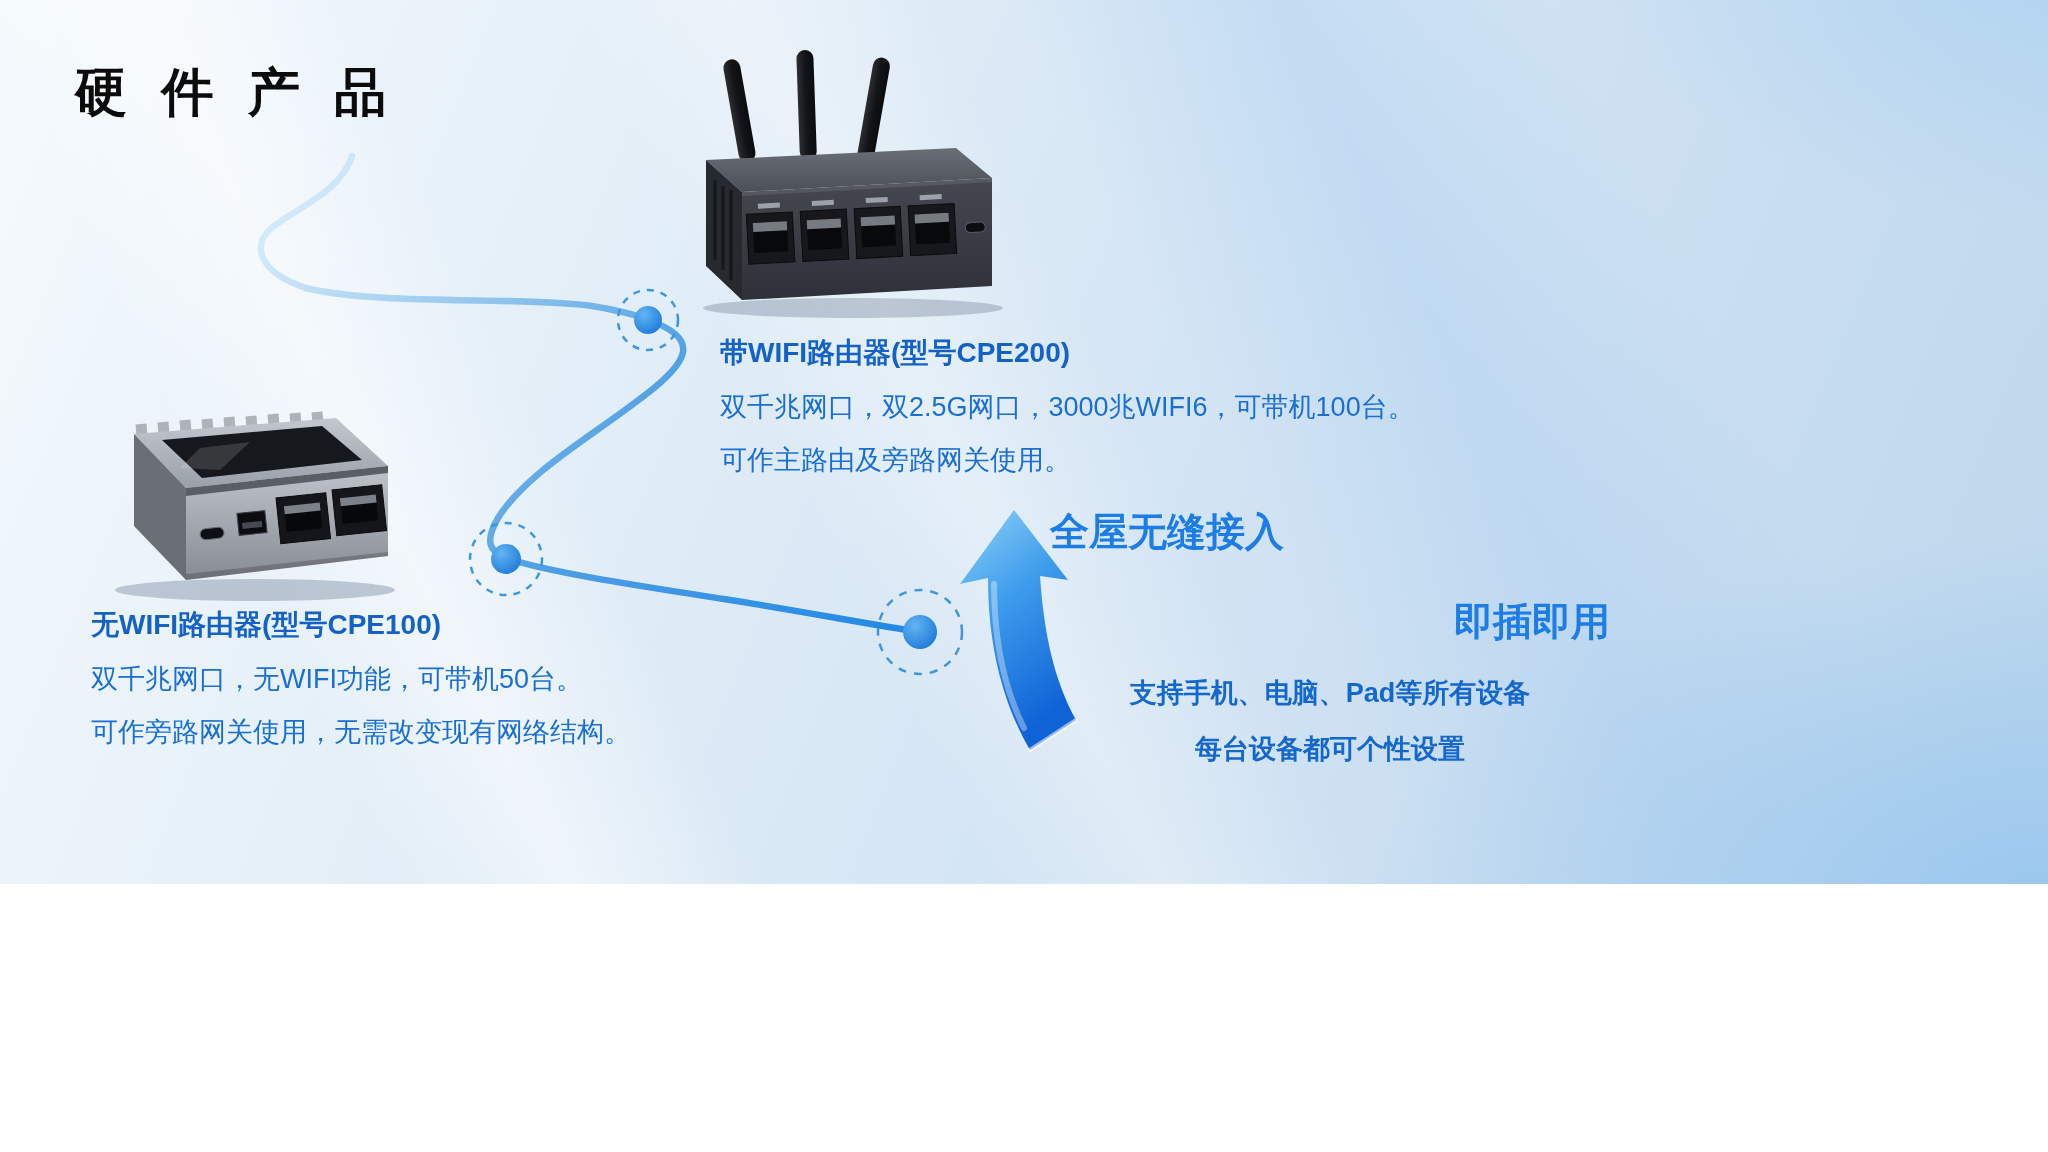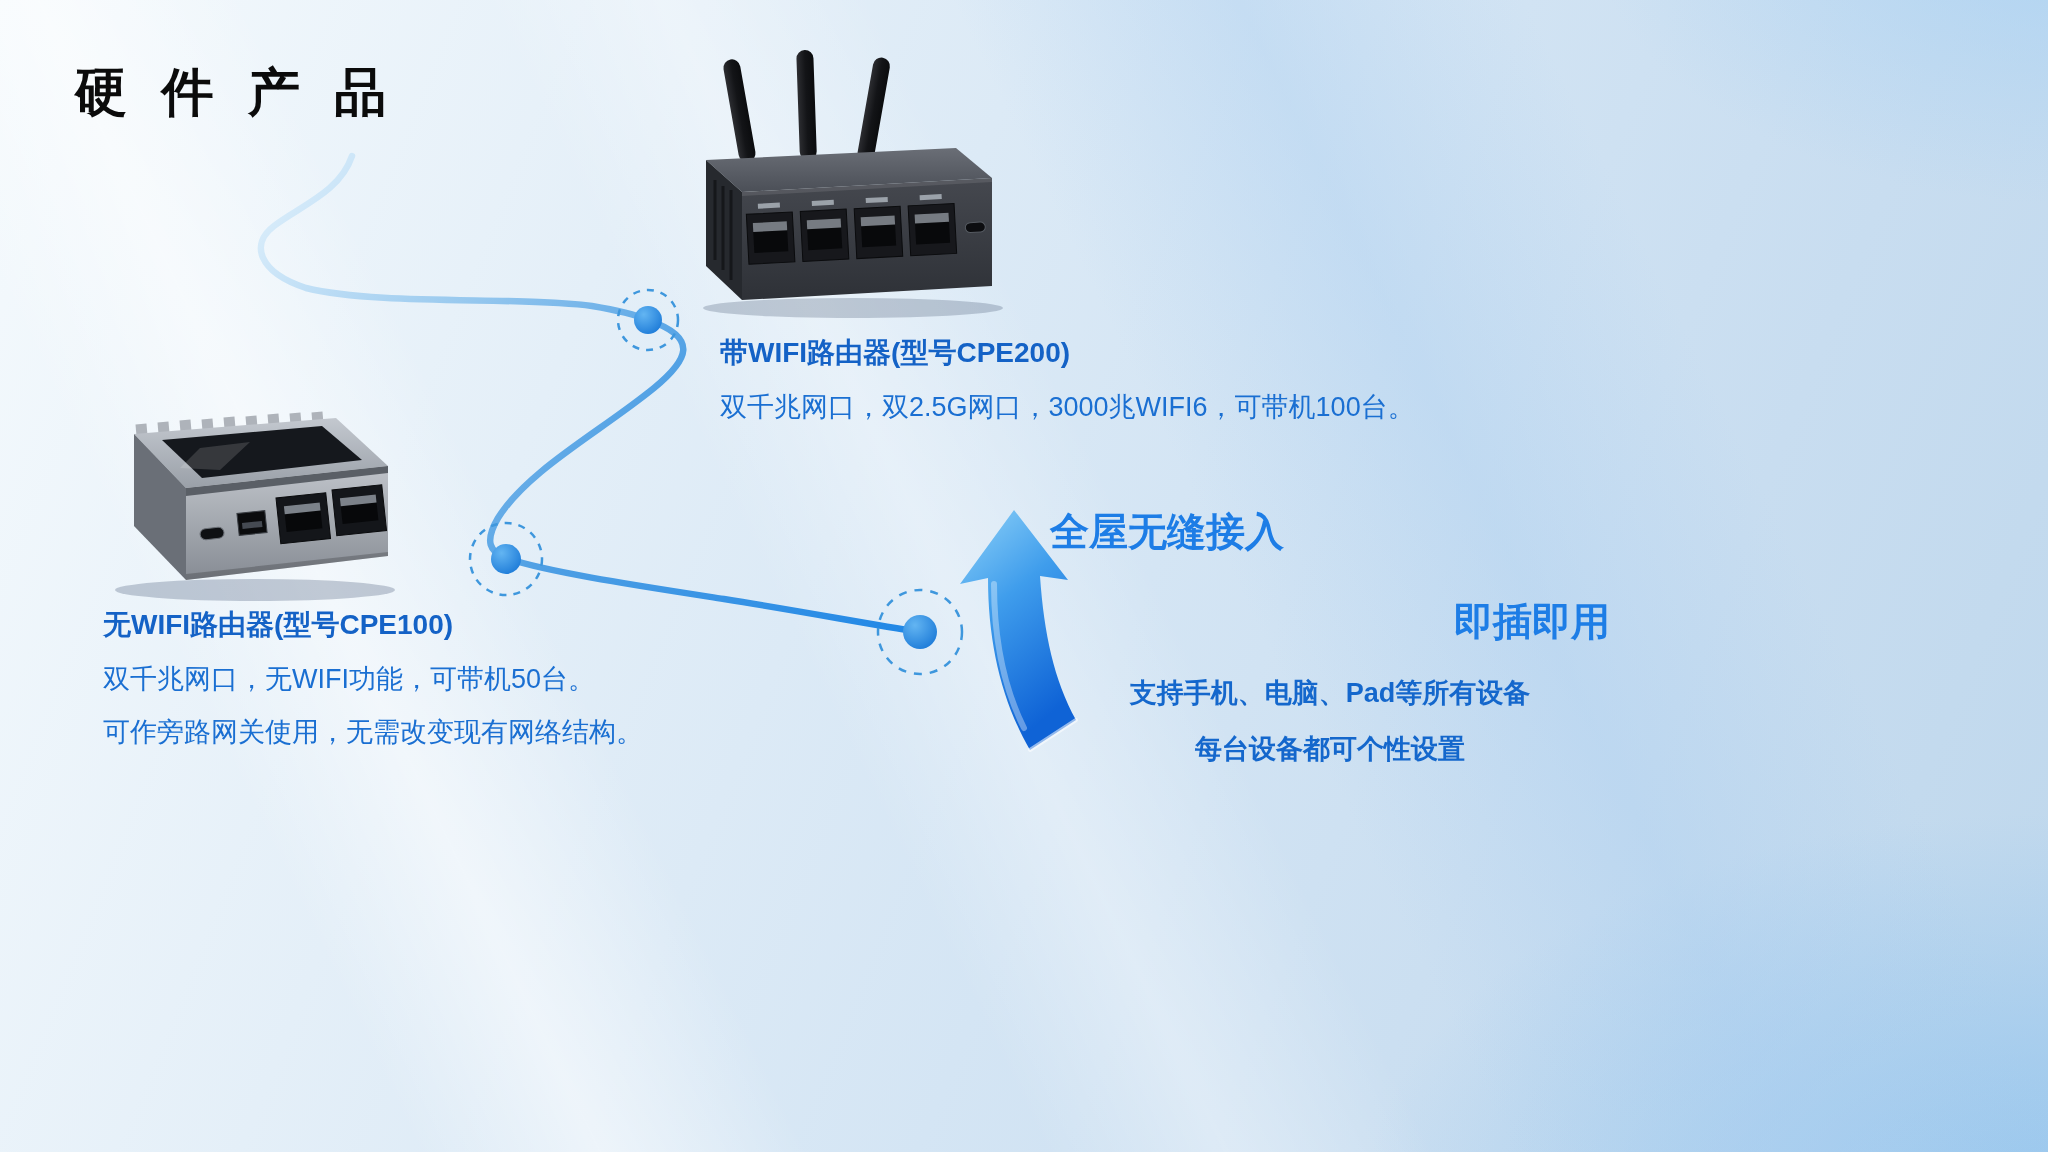--- a/index.html
+++ b/index.html
@@ -1,35 +1,35 @@
 <!DOCTYPE html>
 <html><head>
 <meta charset="utf-8">
 <style>
   html,body{margin:0;padding:0;}
   body{font-family:"Liberation Sans","DejaVu Sans",sans-serif;}
-  .slide{position:relative;width:2048px;height:1152px;overflow:hidden;
+  .slide{position:relative;width:2048px;height:884px;overflow:hidden;
     background:
       radial-gradient(1100px 620px at 100% 104%, rgba(148,197,238,0.9), rgba(148,197,238,0) 62%),
       radial-gradient(900px 500px at 102% -6%, rgba(168,209,243,0.75), rgba(168,209,243,0) 55%),
       linear-gradient(112deg,#f5fafd 0%,#e4eff8 28%,#d4e5f4 55%,#c8ddf0 78%,#bed7ec 100%);}
   .streaks{position:absolute;inset:0;pointer-events:none;
     background:
       linear-gradient(64deg, rgba(255,255,255,0) 16%, rgba(255,255,255,0.50) 23%, rgba(255,255,255,0) 31%),
       linear-gradient(64deg, rgba(255,255,255,0) 40%, rgba(255,255,255,0.32) 47%, rgba(255,255,255,0) 55%),
       linear-gradient(64deg, rgba(170,206,240,0) 58%, rgba(170,206,240,0.40) 69%, rgba(170,206,240,0) 80%);}
   .title{position:absolute;left:75px;top:58px;margin:0;font-size:52px;font-weight:900;
     letter-spacing:10px;color:#0b0b0b;}
   .connector{position:absolute;left:0;top:0;pointer-events:none;}
   .illus{position:absolute;}
   .illus-cpe200{left:688px;top:48px;width:320px;height:270px;}
   .illus-cpe100{left:100px;top:408px;width:300px;height:200px;}
   .caption{position:absolute;}
   .caption-cpe200{left:720px;top:334px;width:760px;}
-  .caption-cpe100{left:103px;top:606px;width:700px;}
+  .caption-cpe100{left:91px;top:606px;width:700px;}
   .prod-name{font-size:28px;font-weight:700;color:#1462c6;margin:0 0 17px 0;}
   .prod-line{font-size:27px;font-weight:400;color:#1a6fd2;margin:0 0 17px 0;}
   .arrow-wrap{position:absolute;left:952px;top:506px;width:132px;height:248px;}
   .features{position:absolute;left:1050px;top:505px;width:560px;}
   .feat-headline{font-size:39px;font-weight:700;color:#1d7de6;margin:0 0 36px 0;}
   .feat-headline.second{margin-bottom:26px;text-align:right;}
   .feat-line{font-size:27px;font-weight:700;color:#1467cc;margin:0 0 20px 0;text-align:center;}
 </style>
 </head>
 <body>
@@ -125,20 +125,21 @@
           <rect x="12" y="-10" width="22" height="5" fill="#b9c1ca" opacity="0.75"></rect>
         </g>
         <rect x="278" y="180" width="20" height="10" rx="5" fill="#0c0d10" stroke="#565b62"></rect>
       </g>
     </svg>
   </div>
 
   <div class="caption caption-cpe200">
     <div class="prod-name">带WIFI路由器(型号CPE200)</div>
     <div class="prod-line">双千兆网口，双2.5G网口，3000兆WIFI6，可带机100台。</div>
+    <div class="prod-line">可作主路由及旁路网关使用。</div>
   </div>
 
   <div class="illus illus-cpe100">
     <svg width="300" height="200" viewBox="0 0 300 200">
       <defs>
         <linearGradient id="c1top" x1="0" y1="0" x2="0" y2="1">
           <stop offset="0" stop-color="#c3c8cf"></stop>
             <stop offset="1" stop-color="#9aa0a8"></stop>
         </linearGradient>
         <linearGradient id="c1front" x1="0" y1="0" x2="0" y2="1">

